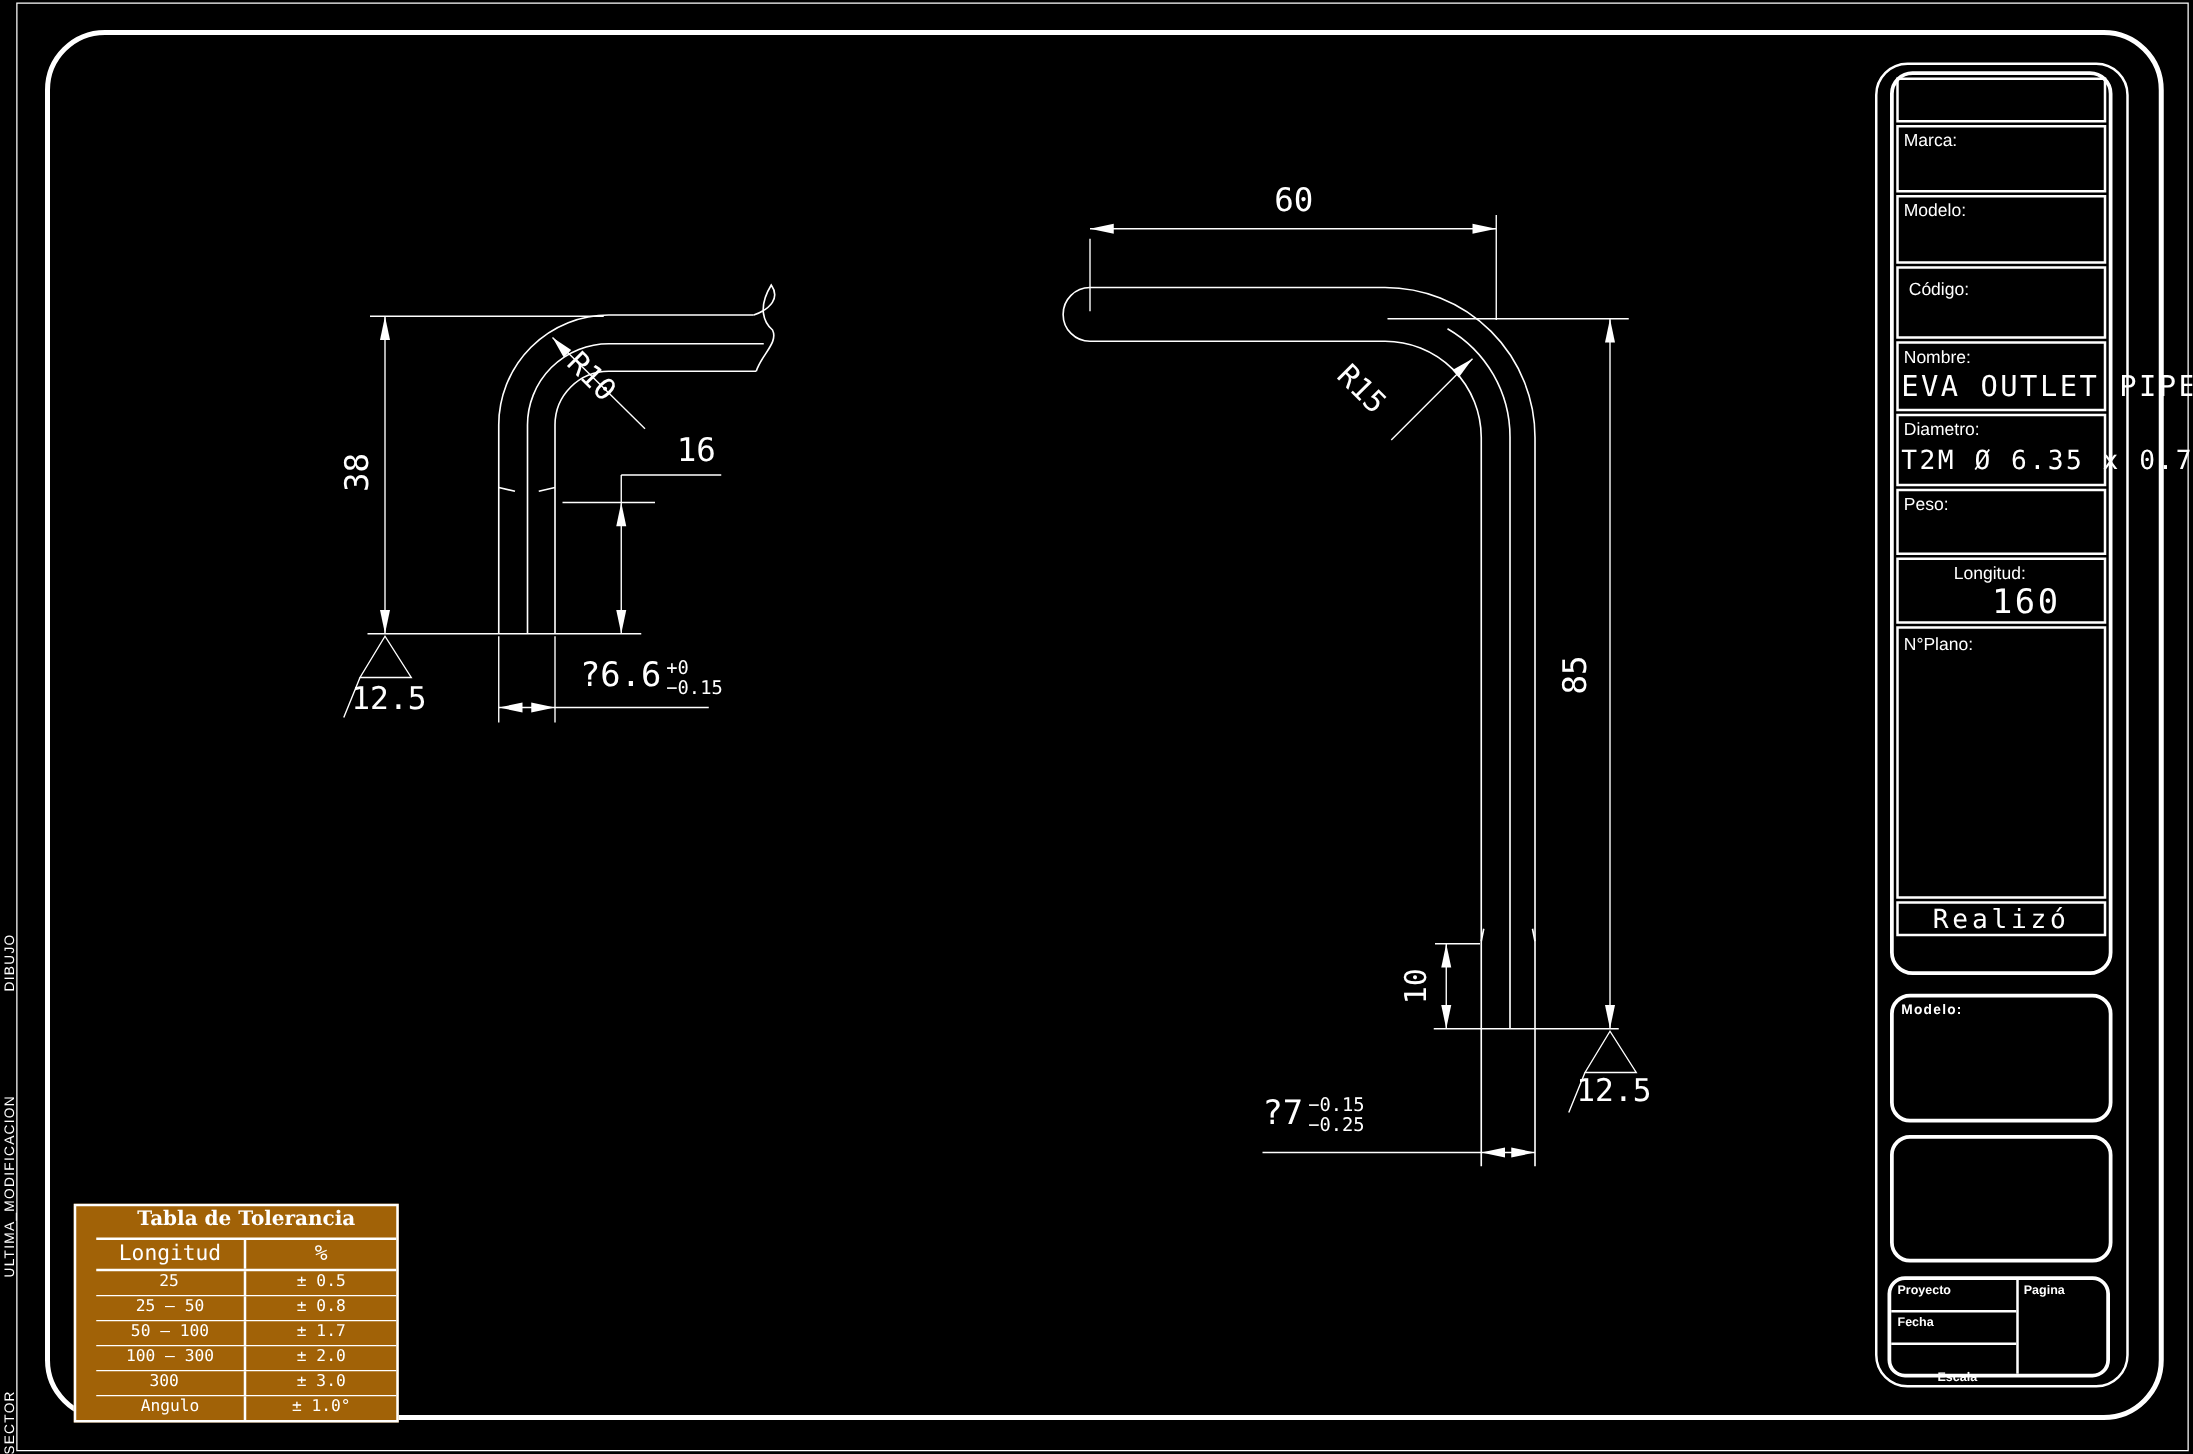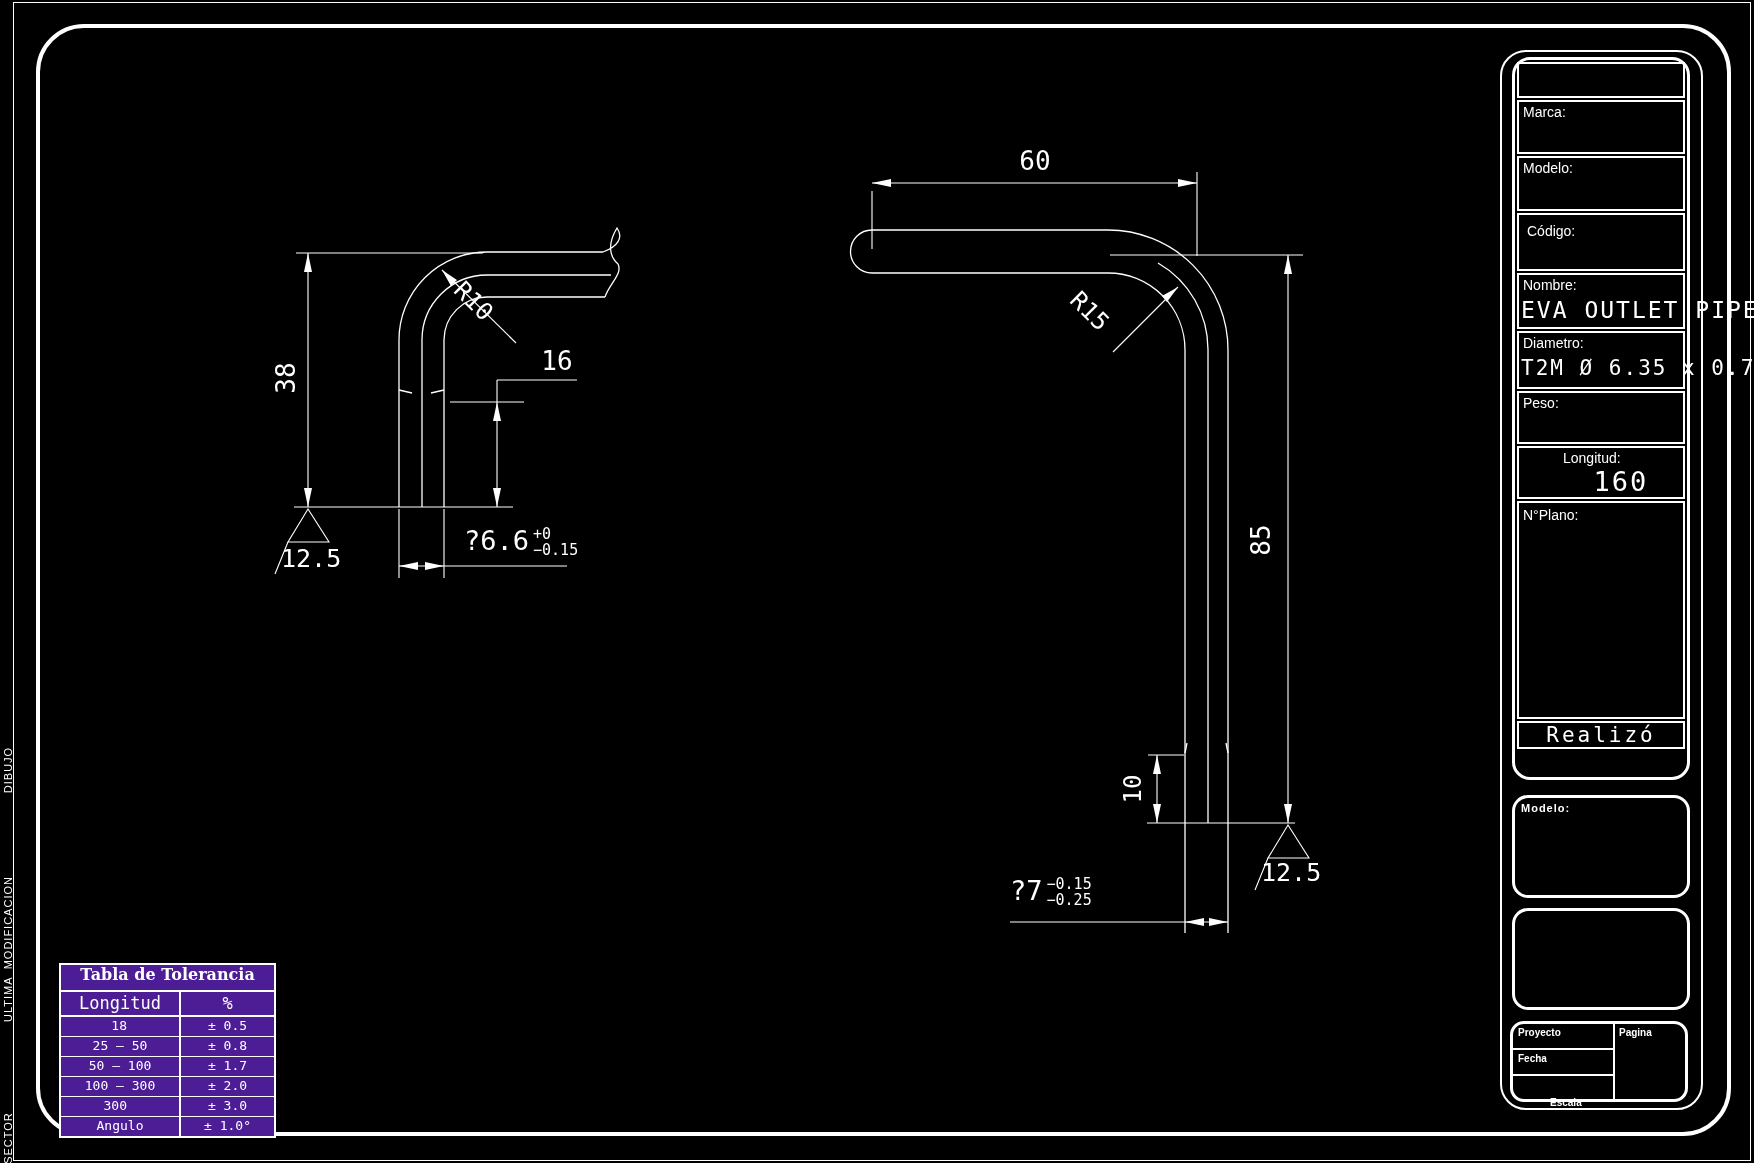--- a/index.html
+++ b/index.html
@@ -16,21 +16,21 @@
   .dim{position:absolute;font-family:"DejaVu Sans Mono",monospace;color:#fff;white-space:nowrap;}
   .ctr{transform:translate(-50%,-50%);}
   .rot90{transform:translate(-50%,-50%) rotate(-90deg);}
   .rot45{transform:rotate(45deg);transform-origin:0 0;}
   .f26{font-size:26px;} .f25{font-size:25px;} .f24{font-size:24px;}
   .dia-wrap{display:flex;align-items:flex-start;}
   .dia-main{font-size:27px;line-height:30px;}
   .tol-stack{display:flex;flex-direction:column;margin-left:4px;}
   .tol-stack span{font-size:15px;line-height:16px;}
   
-  #tol-table{left:59px;top:963px;width:217px;border:2px solid #fff;box-sizing:border-box;background:#4c1d95;}
+  #tol-table{left:59px;top:963px;width:260px;border:2px solid #fff;box-sizing:border-box;background:#a16207;padding-left:16px;}
   .tt-title{height:25px;line-height:25px;text-align:center;border-bottom:2px solid #fff;
             font:bold 16px "DejaVu Serif",serif;}
   .tt-head{display:flex;height:23px;line-height:22px;border-bottom:2px solid #fff;font-size:17px;}
   .tt-head .c1{width:120px;border-right:2px solid #fff;text-align:center;box-sizing:border-box;}
   .tt-head .c2{flex:1;text-align:center;}
   .tt-row{display:flex;height:19px;line-height:18px;border-bottom:1px solid #fff;font-size:13px;}
   .tt-row:last-child{border-bottom:none;}
   .tt-row .c1{width:120px;border-right:2px solid #fff;text-align:center;box-sizing:border-box;}
   .tt-row .c2{flex:1;text-align:center;}
   .tt-row.ralign .c1{text-align:right;padding-right:52px;}
@@ -145,21 +145,21 @@
     </span>
   </div>
 
   <div class="abs" id="tol-table">
     <div class="tt-title">Tabla de Tolerancia</div>
     <div class="tt-head">
       <div class="c1">Longitud</div>
       <div class="c2">%</div>
     </div>
     <div class="tt-row ralign">
-      <div class="c1">18</div>
+      <div class="c1">25</div>
       <div class="c2">± 0.5</div>
     </div>
     <div class="tt-row">
       <div class="c1">25 — 50</div>
       <div class="c2">± 0.8</div>
     </div>
     <div class="tt-row">
       <div class="c1">50 — 100</div>
       <div class="c2">± 1.7</div>
     </div>

